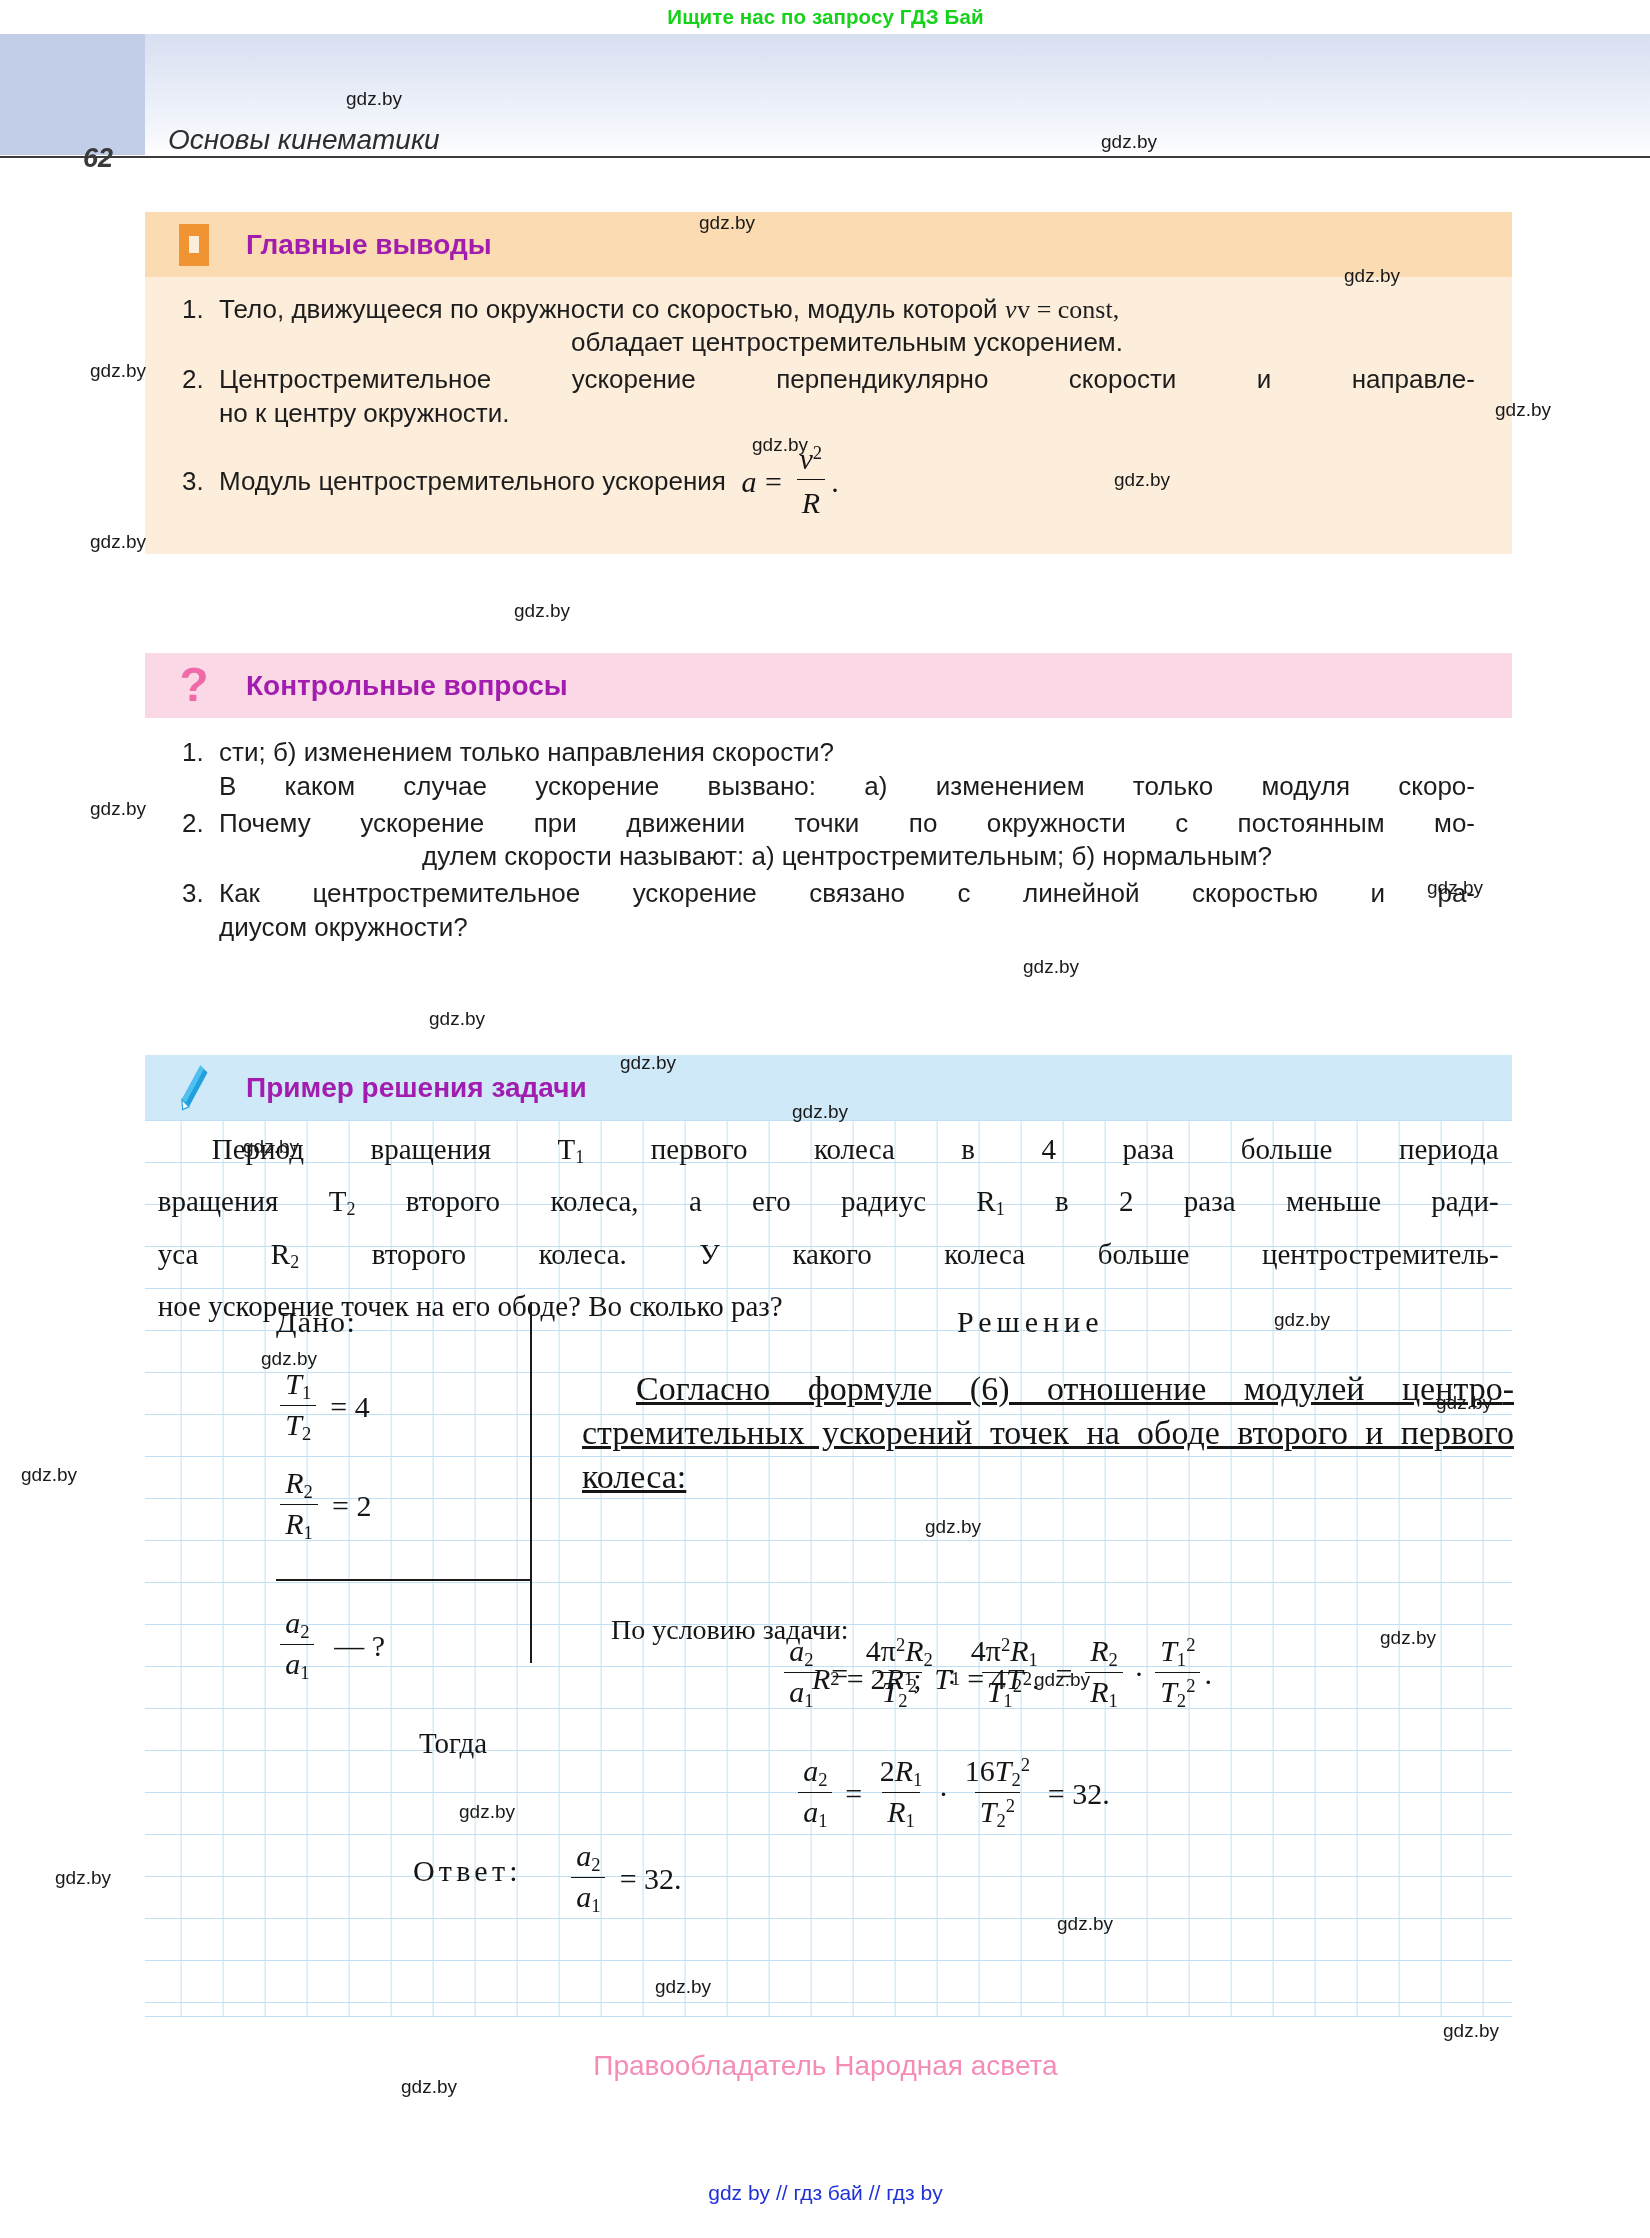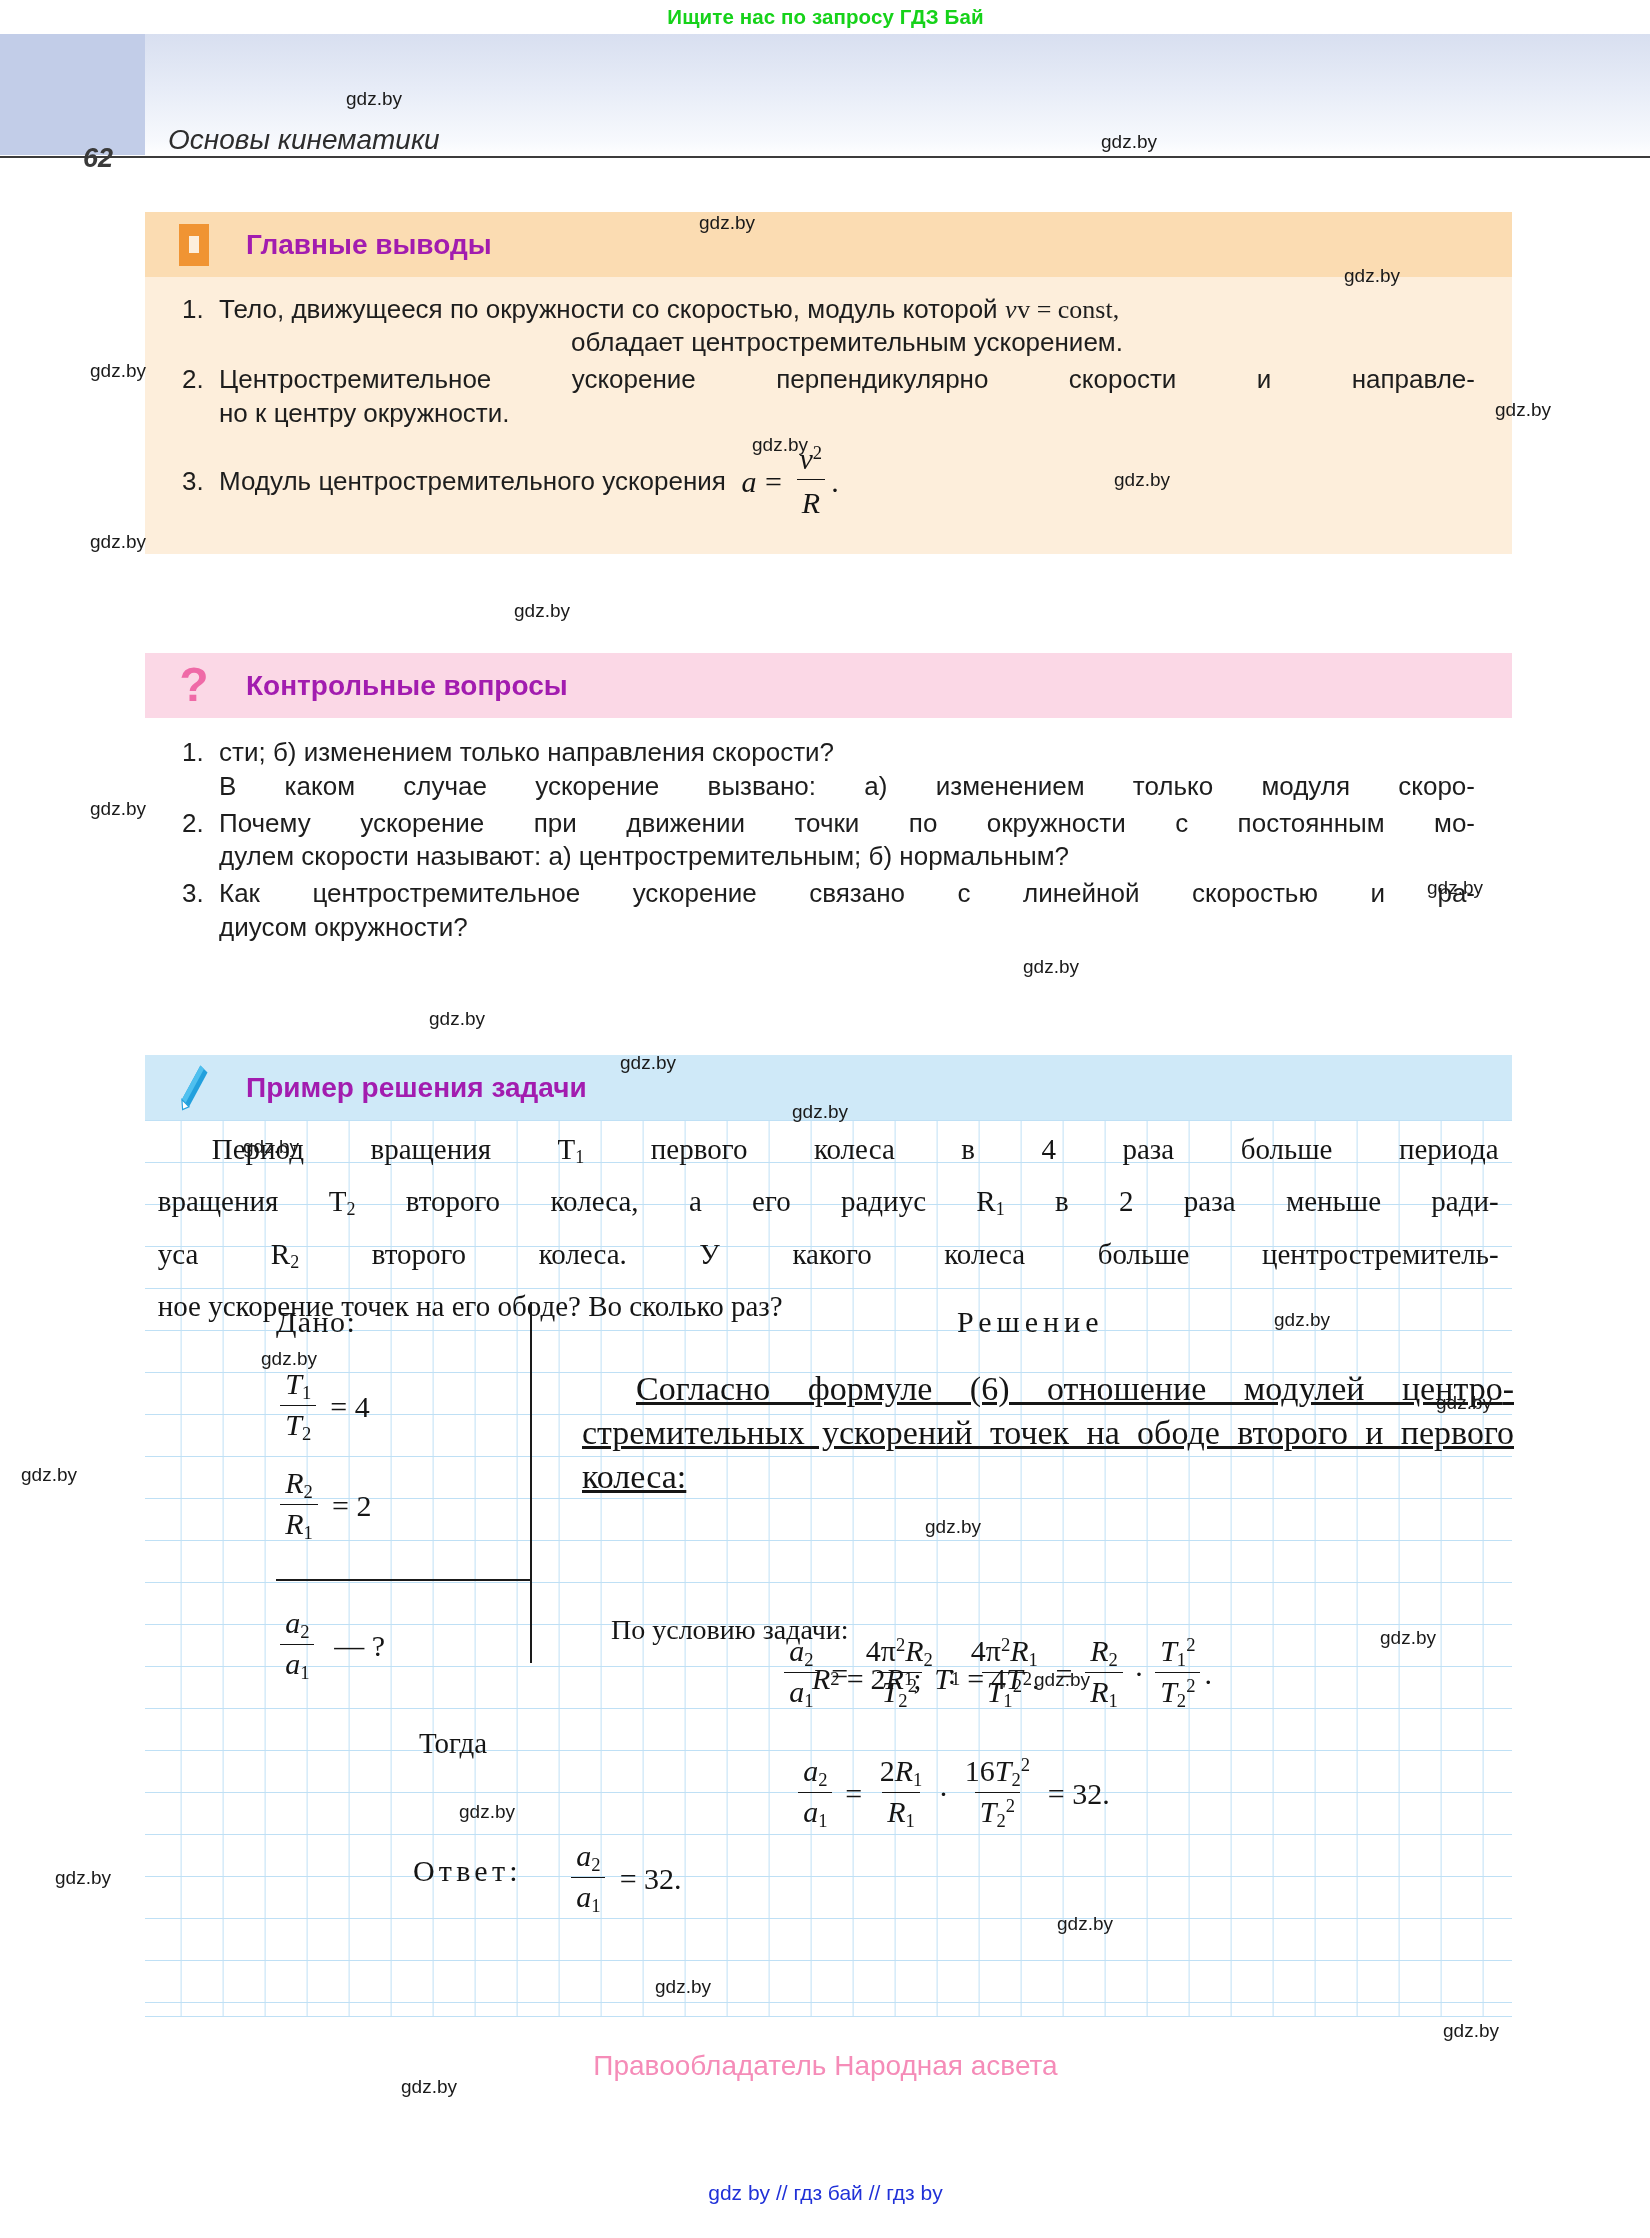--- a/index.html
+++ b/index.html
@@ -315,21 +315,21 @@
       <div class="txt">
         <div style="text-align:left">сти; б) изменением только направления скорости?</div>
         <div style="text-align:justify;text-align-last:justify">В каком случае ускорение вызвано: а) изменением только модуля скоро-</div>
       </div>
     </div>
 
     <div class="oitem">
       <div class="num">2.</div>
       <div class="txt">
         <div style="text-align:justify;text-align-last:justify">Почему ускорение при движении точки по окружности с постоянным мо-</div>
-        <div style="text-align:left">дулем скорости называют: а) центростремительным; б) нормальным?</div>
+        <div style="text-align:center">дулем скорости называют: а) центростремительным; б) нормальным?</div>
       </div>
     </div>
 
     <div class="oitem">
       <div class="num">3.</div>
       <div class="txt">
         <div style="text-align:justify;text-align-last:justify">Как центростремительное ускорение связано с линейной скоростью и ра-</div>
         <div style="text-align:left">диусом окружности?</div>
       </div>
     </div>

